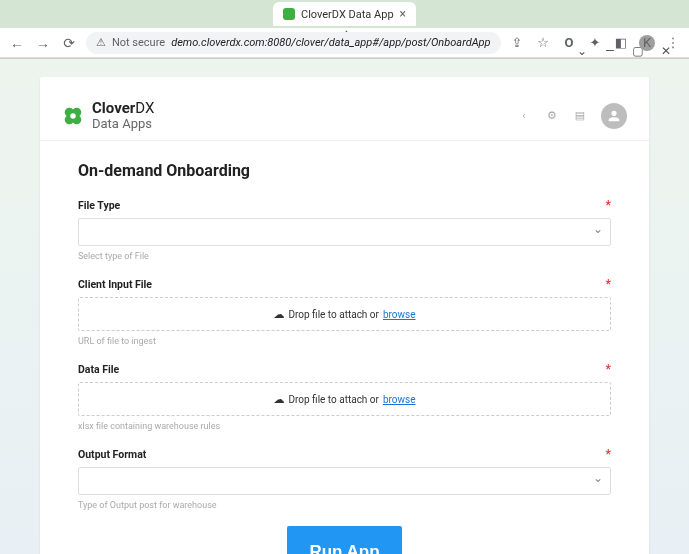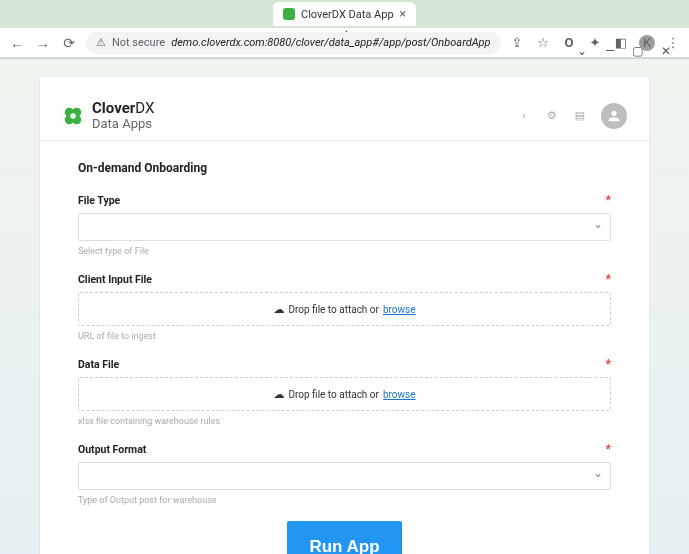--- a/index.html
+++ b/index.html
@@ -34,21 +34,21 @@
 .logo-text { line-height: 1; }
 .logo-text .brand { font-size: 15px; font-weight: 700; color: #222; }
 .logo-text .brand .light { font-weight: 400; }
 .logo-text .sub { font-size: 13px; color: #666; margin-top: 1px; }
 .header-actions { margin-left: auto; display: flex; align-items: center; gap: 14px; color: #aaa; }
 .header-actions .hicon { width: 14px; height: 14px; font-size: 11px; cursor: pointer; display: flex; align-items: center; justify-content: center; }
 .header-avatar { width: 26px; height: 26px; border-radius: 50%; background: #bdbdbd; display: flex; align-items: center; justify-content: center; cursor: pointer; }
 .header-avatar svg { width: 16px; height: 16px; fill: #fff; }
 
 .form-area { padding: 20px 38px 26px 38px; }
-.page-title { font-size: 12px; font-weight: 700; color: #222; margin-bottom: 18px; }
+.page-title { font-size: 16px; font-weight: 700; color: #222; margin-bottom: 18px; }
 
 .field { margin-bottom: 16px; }
 .field-label { display: flex; align-items: center; font-size: 10.5px; font-weight: 700; color: #222; margin-bottom: 6px; }
 .required { color: #e53935; margin-left: auto; font-size: 12px; }
 .select-box { position: relative; }
 .select-box select, .select-box .sel { width: 100%; height: 28px; border: 1px solid #ddd; border-radius: 2px; background: #fff; font-size: 11px; padding: 0 8px; appearance: none; color: #555; cursor: pointer; }
 .select-box::after { content: "⌄"; position: absolute; right: 8px; top: 4px; font-size: 12px; color: #888; pointer-events: none; }
 .helper { font-size: 9px; color: #aaa; margin-top: 5px; }
 
 .dropzone { border: 1px dashed #ccc; border-radius: 2px; height: 34px; display: flex; align-items: center; justify-content: center; font-size: 10px; color: #333; gap: 4px; cursor: pointer; background: #fff; }

